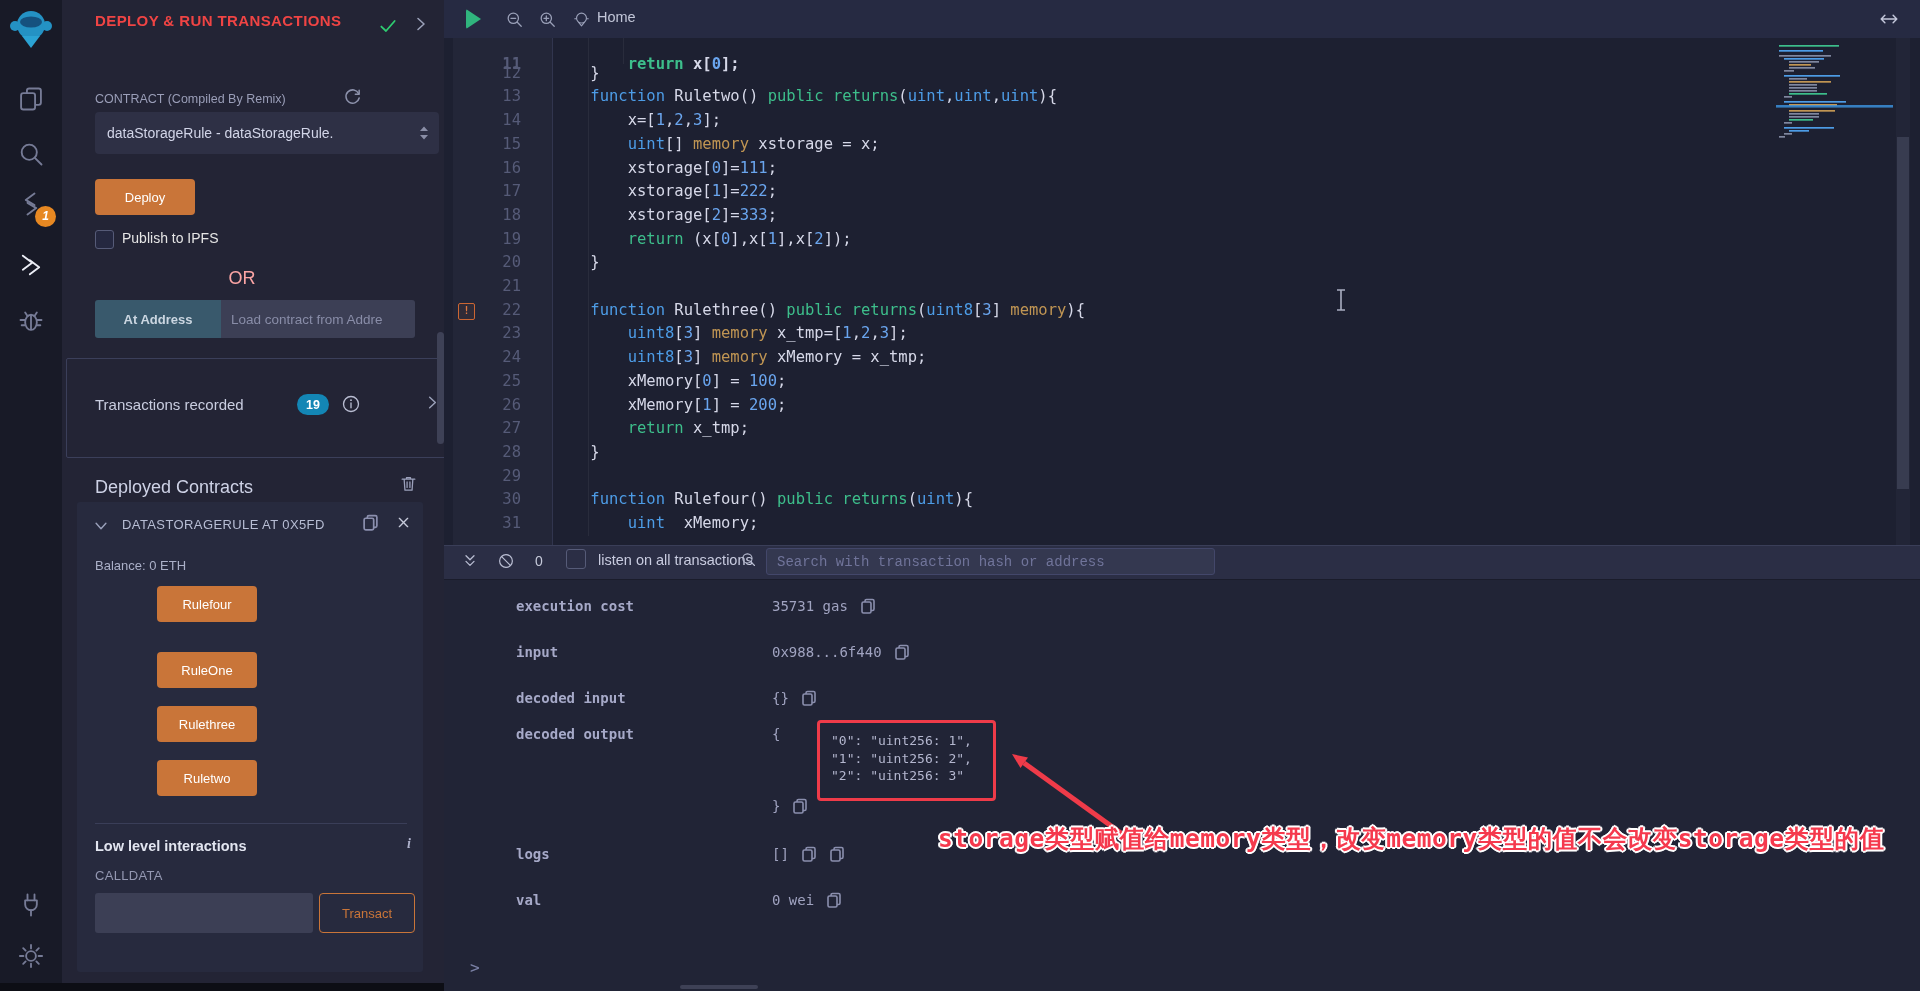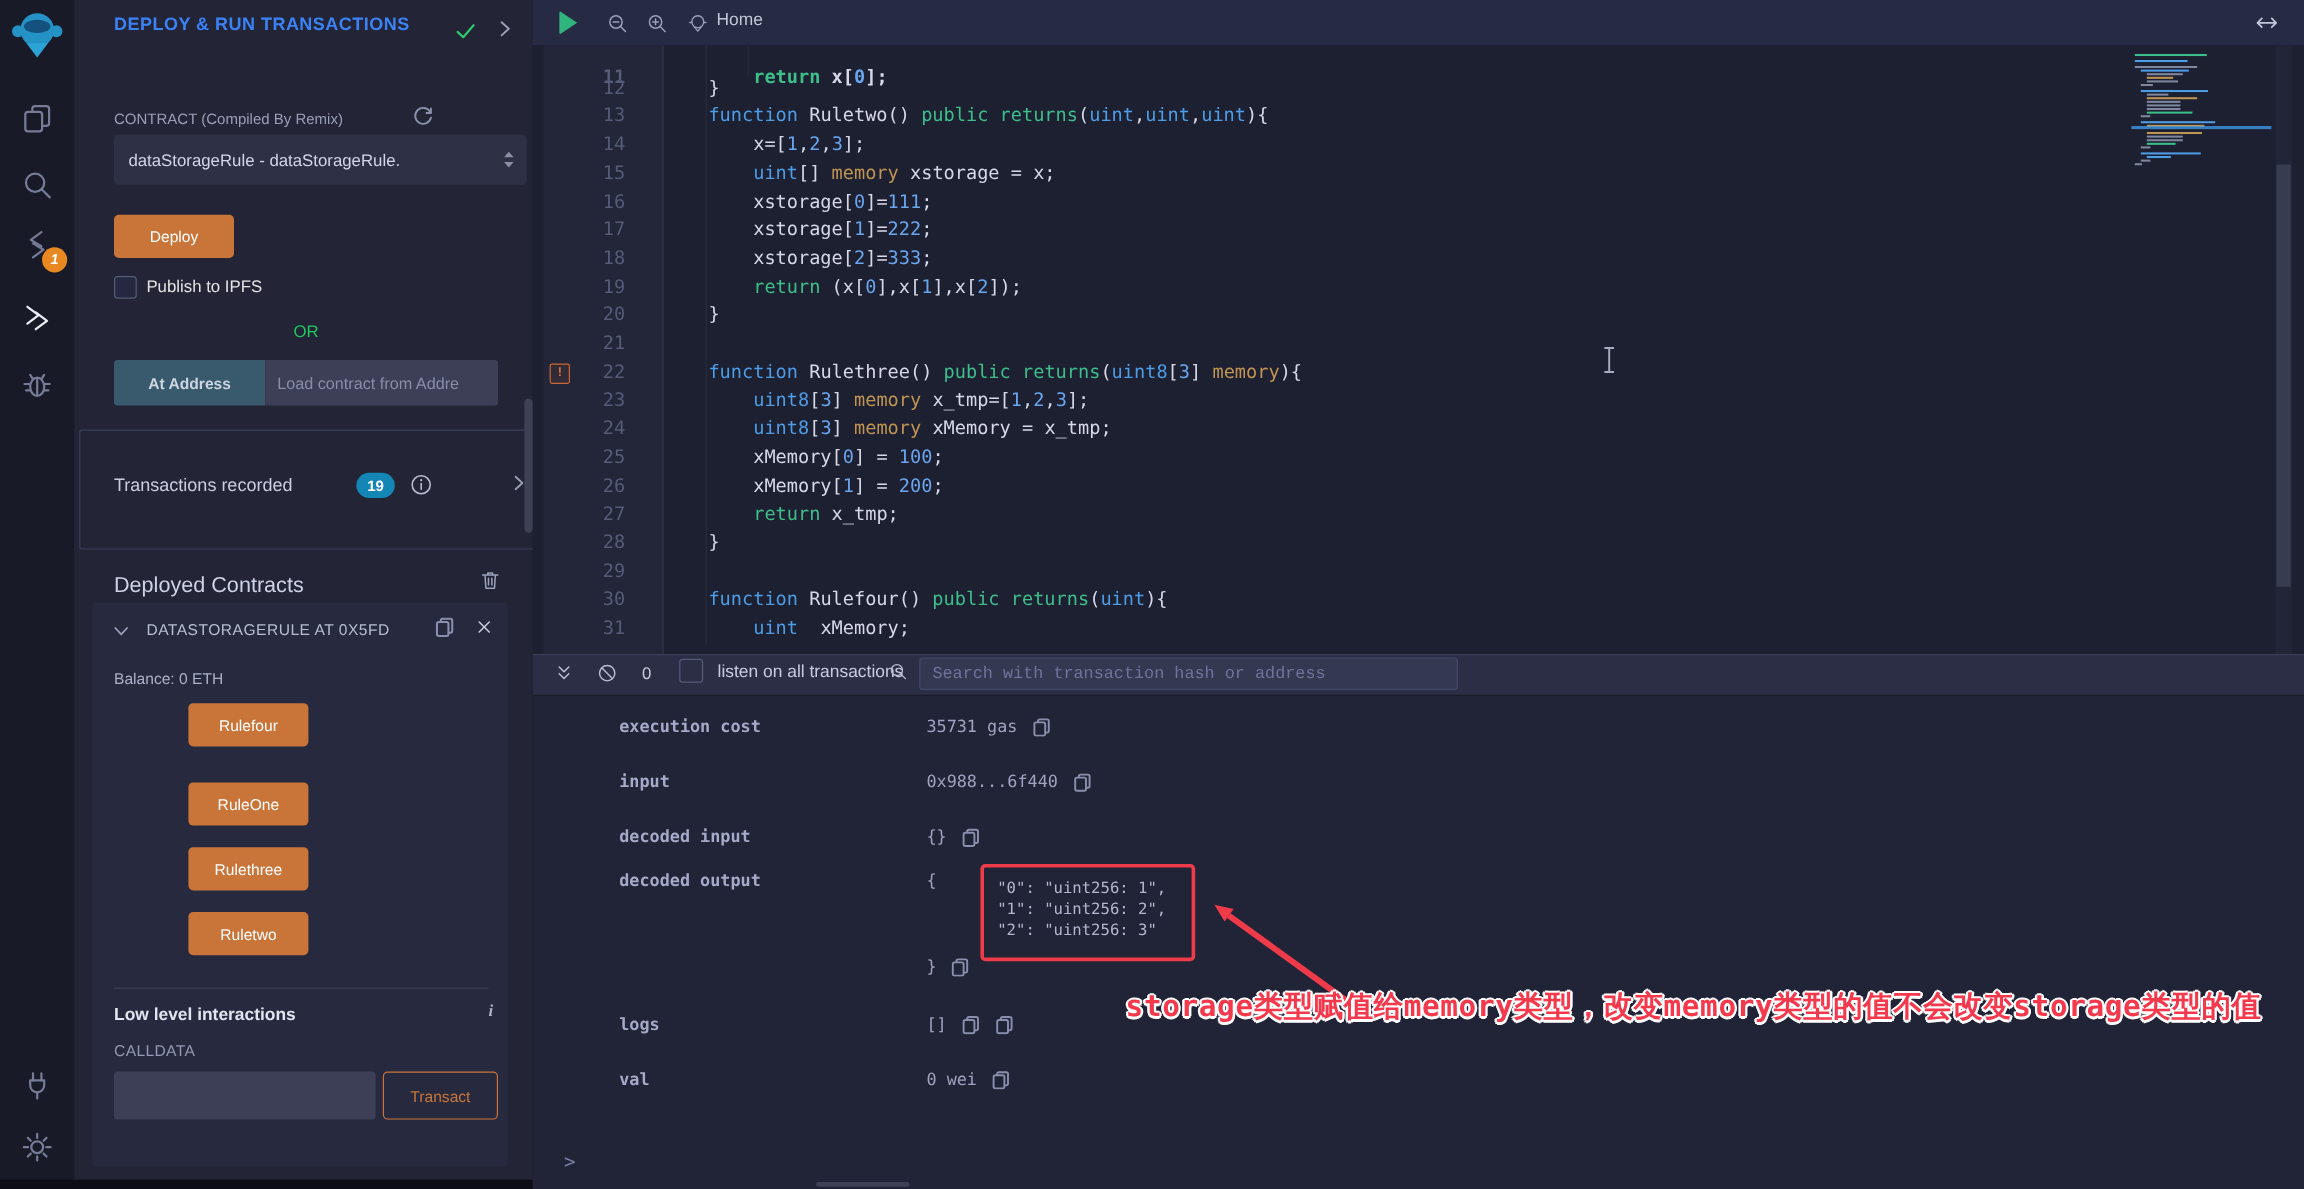--- a/index.html
+++ b/index.html
@@ -8,21 +8,21 @@
   .abs{position:absolute;}
   svg.ic{display:block;stroke:currentColor;fill:none;stroke-width:1.6;stroke-linecap:round;stroke-linejoin:round;}
 
   
   #iconbar{left:0;top:0;width:62px;height:991px;background:#181a27;}
   .ibar-ic{left:17px;width:28px;height:28px;color:#767b96;}
   .ibar-ic.active{color:#eceef6;}
 
   
   #sidepanel{left:62px;top:0;width:382px;height:991px;background:#232435;}
-  .panel-title{font-size:15px;font-weight:700;color:#3b82f6;letter-spacing:.4px;line-height:21px;}
+  .panel-title{font-size:15px;font-weight:700;color:#ef4444;letter-spacing:.4px;line-height:21px;}
   .lbl-dim{color:#9a9eb8;font-size:12.5px;}
   .sel{background:#2e3045;border-radius:4px;color:#d2d5e8;font-size:14px;display:flex;align-items:center;padding:0 12px;}
   .btn-orange{background:#c97539;border-radius:4px;color:#fff;font-size:13px;display:flex;align-items:center;justify-content:center;cursor:pointer;}
   .checkbox{border:1.5px solid #565b78;border-radius:3px;background:#252840;}
   .btn-steel{background:#39596c;border-radius:3px 0 0 3px;color:#cbd6e1;font-weight:700;font-size:13px;display:flex;align-items:center;justify-content:center;}
   .inp{background:#3c3f55;border:none;border-radius:0 3px 3px 0;color:#d0d3e6;font-size:13.5px;padding:0 10px;outline:none;font-family:"Liberation Sans",sans-serif;}
   .inp::placeholder{color:#898da8;}
   .badge-pill{background:#1386b5;color:#fff;font-size:12.5px;font-weight:700;border-radius:11px;display:flex;align-items:center;justify-content:center;}
   .card{background:#272a3e;border-radius:3px;}
   .divline{background:#3a3e58;height:1px;}
@@ -128,21 +128,21 @@
       <svg class="abs" style="right:8px;top:13px" width="14" height="16" viewBox="0 0 14 16">
           <path d="M3 6 L7 1.5 L11 6 Z M3 10 L7 14.5 L11 10 Z" fill="#8a8ea6"></path>
         </svg>
     </div>
 
     <div class="abs btn-orange" style="left:33px;top:179px;width:100px;height:36px;">Deploy</div>
 
     <div class="abs checkbox" style="left:33px;top:230px;width:17px;height:17px;"></div>
     <div class="abs" style="left:60px;top:230px;font-size:14px;color:#e5e5e5;">Publish to IPFS</div>
 
-    <div class="abs" style="left:33px;top:268px;width:320px;text-align:center;font-size:14px;color:#22c55e;">OR</div>
+    <div class="abs" style="left:20px;top:268px;width:320px;text-align:center;font-size:18px;color:#fca5a5;">OR</div>
 
     <div class="abs btn-steel" style="left:33px;top:300px;width:126px;height:38px;">At Address</div>
     <input class="abs inp" style="left: 159px; top: 300px; width: 174px; height: 38px;" placeholder="Load contract from Addre">
 
     <div class="abs" style="left:4px;top:358px;width:378px;height:98px;border:1px solid #3b3f5a;border-radius:2px;"></div>
     <div class="abs" style="left:33px;top:396px;font-size:15px;color:#c9cde0;">Transactions recorded</div>
     <div class="abs badge-pill" style="left:235px;top:394px;width:32px;height:21px;">19</div>
     <svg class="ic abs" style="left:279px;top:394px;color:#b9bdd2" width="20" height="20" viewBox="0 0 24 24" stroke-width="1.8">
       <circle cx="12" cy="12" r="9"></circle>
         <line x1="12" y1="10.8" x2="12" y2="16.5"></line>

